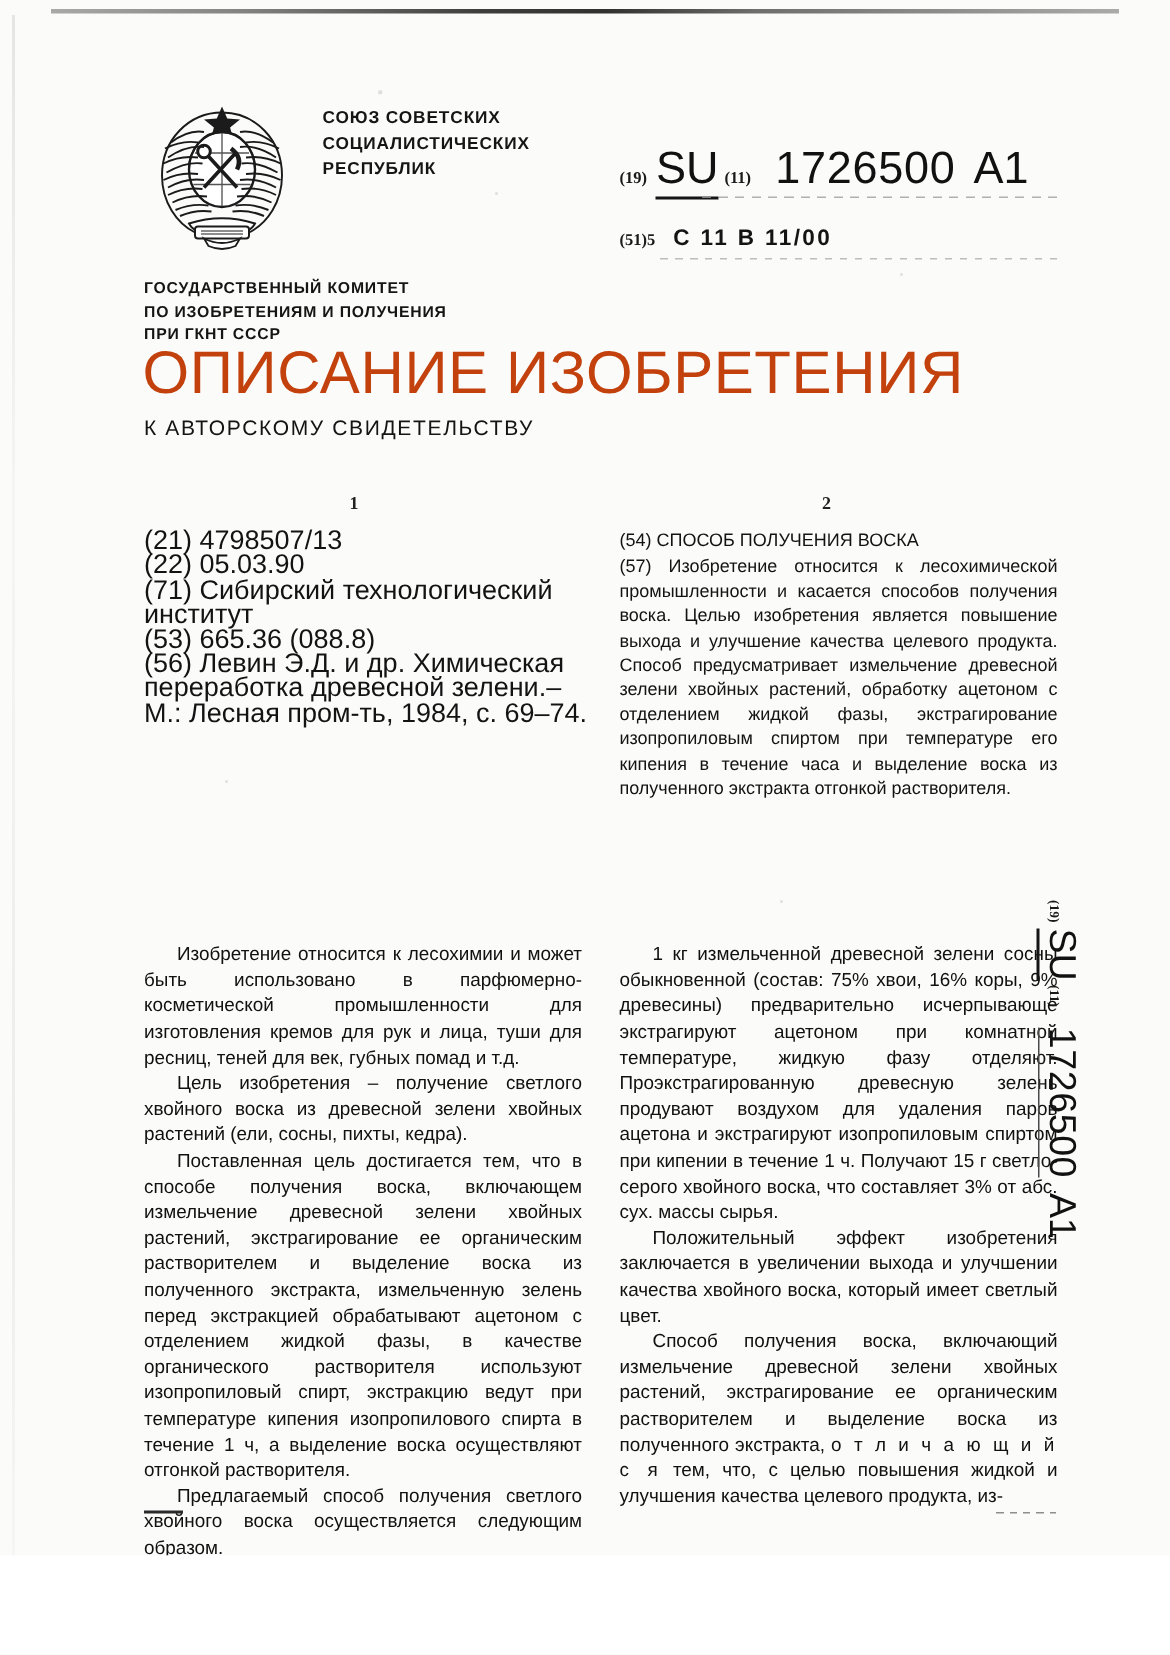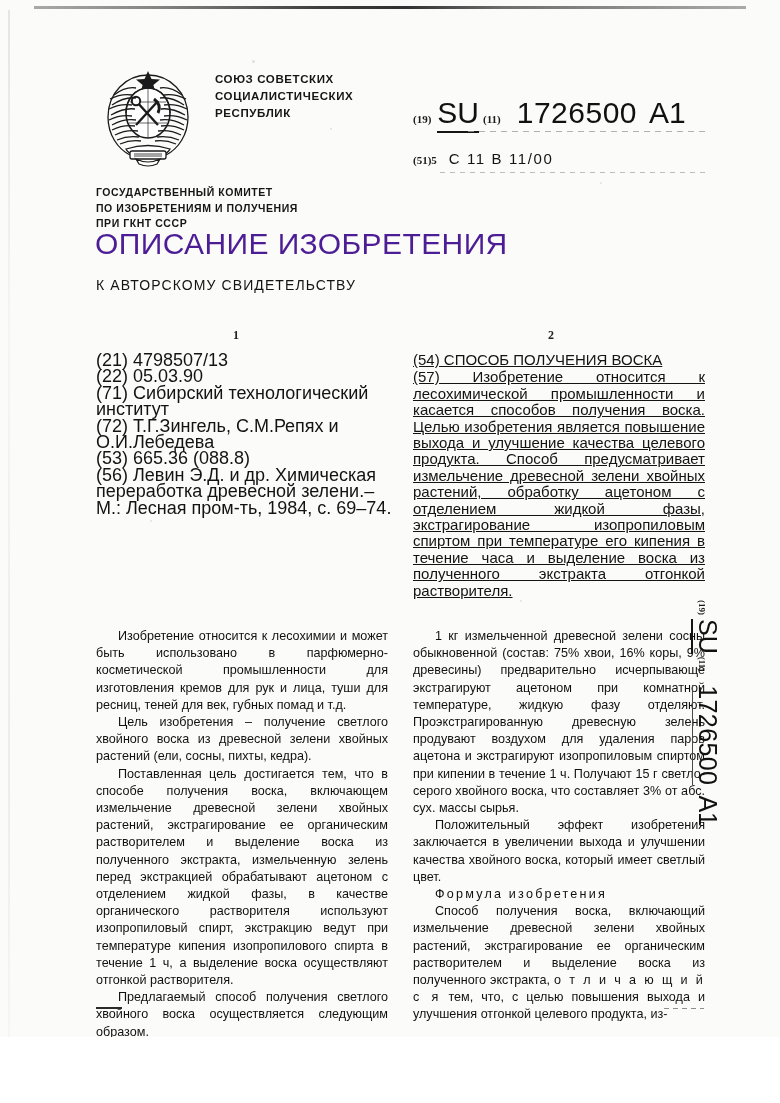--- a/index.html
+++ b/index.html
@@ -115,20 +115,21 @@
     top: 150px;
     display: flex;
     align-items: baseline;
     white-space: nowrap;
   }
   .ipc-code {
     font-size: 15px;
     margin-left: 12px;
     letter-spacing: 1.6px;
     color: #141414;
+    font-weight: bold;
   }
   .ipc-underline {
     position: absolute;
     left: 440px;
     top: 172px;
     width: 268px;
     height: 1px;
     background: repeating-linear-gradient(90deg,#a8a8a8 0 5px,transparent 5px 10px);
     opacity: .75;
   }
@@ -143,24 +144,24 @@
     line-height: 15.5px;
     color: #151515;
     margin-top: 11px;
   }
   .committee div { white-space: nowrap; }
 
   .main-title {
     position: absolute;
     left: 95px;
     top: 227px;
-    font-size: 30px;
+    font-size: 40px;
     font-weight: normal;
     letter-spacing: .4px;
-    color: #4c1d95;
+    color: #c2410c;
     white-space: nowrap;
   }
   .sub-title {
     position: absolute;
     left: 96px;
     top: 277px;
     font-size: 14px;
     letter-spacing: 1.1px;
     color: #141414;
     white-space: nowrap;
@@ -188,24 +189,23 @@
     color: #131313;
   }
   .biblio .bl { white-space: pre-wrap; }
 
   
   .abstract {
     position: absolute;
     left: 413px;
     top: 352px;
     width: 292px;
-    font-size: 15px;
+    font-size: 12px;
     line-height: 16.4px;
     color: #131313;
-    text-decoration: underline;
   }
   .abs-title {
     white-space: nowrap;
     margin-bottom: 1px;
   }
   .abs-body {
     text-align: justify;
     text-justify: inter-word;
     hyphens: manual;
   }
@@ -378,42 +378,40 @@
   <div class="main-title">ОПИСАНИЕ ИЗОБРЕТЕНИЯ</div>
   <div class="sub-title">К АВТОРСКОМУ СВИДЕТЕЛЬСТВУ</div>
 
   <div class="col-num col-num-1">1</div>
   <div class="col-num col-num-2">2</div>
 
   <div class="biblio">
     <div class="bl">(21) 4798507/13</div>
     <div class="bl">(22) 05.03.90</div>
     <div class="bl">(71) Сибирский технологический институт</div>
-    <div class="bl">(72) Т.Г.Зингель, С.М.Репях и О.И.Лебедева</div>
     <div class="bl">(53) 665.36 (088.8)</div>
     <div class="bl">(56) Левин Э.Д. и др. Химическая переработка древесной зелени.– М.: Лесная пром-ть, 1984, с. 69–74.</div>
   </div>
 
   <div class="abstract">
     <div class="abs-title">(54) СПОСОБ ПОЛУЧЕНИЯ ВОСКА</div>
     <div class="abs-body">(57) Изобретение относится к лесохимической промышленности и касается способов получения  воска. Целью изобретения является повышение выхода и улучшение качества целевого продукта. Способ предусматривает измельчение древесной зелени хвойных растений, обработку ацетоном с отделением  жидкой фазы,  экстрагирование изопропиловым спиртом при температуре его кипения в течение часа и выделение воска из полученного экстракта отгонкой растворителя.</div>
   </div>
 
   <div class="body-col body-left">
     <p>Изобретение относится к лесохимии  и может быть использовано в парфюмерно-косметической промышленности для изготовления кремов для рук и лица, туши для ресниц, теней для век, губных помад и т.д.</p>
     <p>Цель изобретения – получение светлого хвойного воска из древесной зелени хвойных растений (ели, сосны, пихты, кедра).</p>
     <p>Поставленная цель достигается тем, что в способе получения воска, включающем измельчение древесной зелени хвойных растений, экстрагирование ее органическим растворителем и выделение воска из полученного экстракта, измельченную зелень перед экстракцией обрабатывают ацетоном с отделением жидкой фазы, в качестве органического растворителя  используют изопропиловый спирт, экстракцию ведут при температуре кипения изопропилового спирта в течение 1 ч, а выделение воска осуществляют отгонкой растворителя.</p>
     <p>Предлагаемый способ получения светлого хвойного воска осуществляется следующим образом.</p>
   </div>
 
   <div class="body-col body-right">
     <p>1 кг измельченной древесной зелени сосны обыкновенной (состав: 75% хвои, 16% коры, 9% древесины) предварительно исчерпывающе экстрагируют ацетоном  при комнатной температуре, жидкую фазу отделяют. Проэкстрагированную древесную зелень продувают воздухом для удаления паров ацетона и экстрагируют изопропиловым спиртом при кипении в течение 1 ч. Получают 15 г светло-серого хвойного воска, что составляет 3% от абс. сух. массы сырья.</p>
     <p>Положительный эффект изобретения заключается в увеличении выхода и улучшении качества хвойного воска, который имеет светлый цвет.</p>
-    <p class="formula-head">Формула изобретения</p>
-    <p><span>Способ получения воска, включающий измельчение древесной зелени  хвойных растений, экстрагирование ее органическим растворителем и выделение воска из полученного экстракта, </span><span class="spaced">о т л и ч а ю щ и й с я</span><span> тем, что, с целью повышения выхода и улучшения отгонкой целевого продукта, из-</span></p>
+    <p><span>Способ получения воска, включающий измельчение древесной зелени  хвойных растений, экстрагирование ее органическим растворителем и выделение воска из полученного экстракта, </span><span class="spaced">о т л и ч а ю щ и й с я</span><span> тем, что, с целью повышения жидкой и улучшения качества целевого продукта, из-</span></p>
   </div>
 
   <div class="end-rule"></div>
   <div class="end-rule-right"></div>
 
   <div class="side-mark">
     <div class="side-inner">
       <span class="side-inid">(19)</span>
       <span class="side-cc">SU</span>
       <span class="side-inid">(11)</span>

